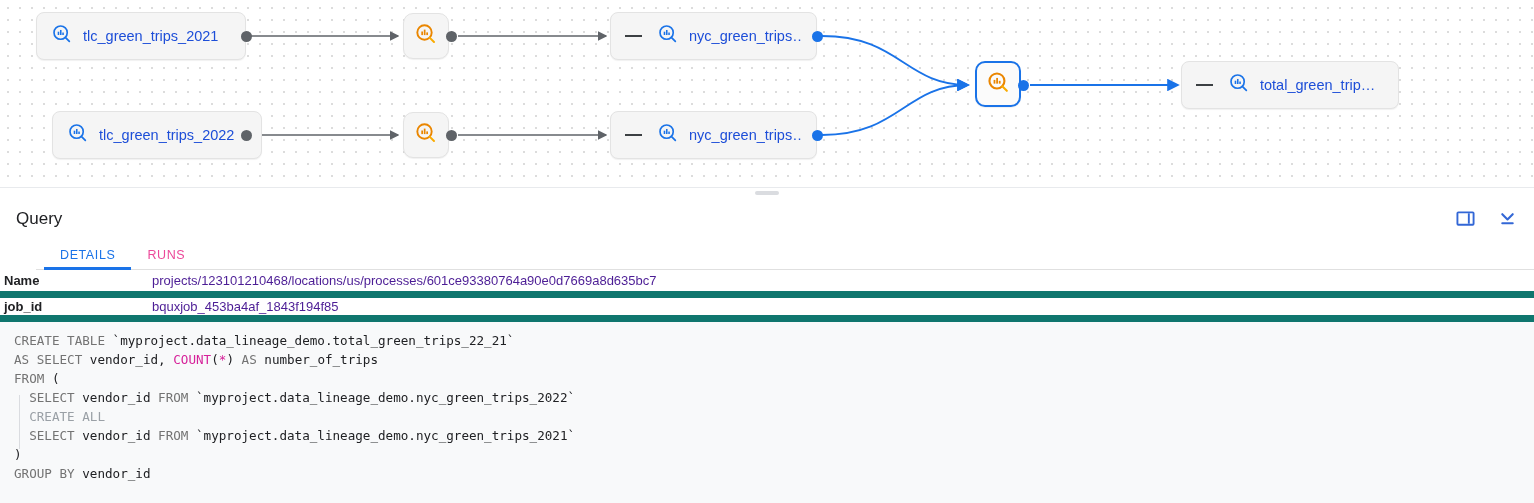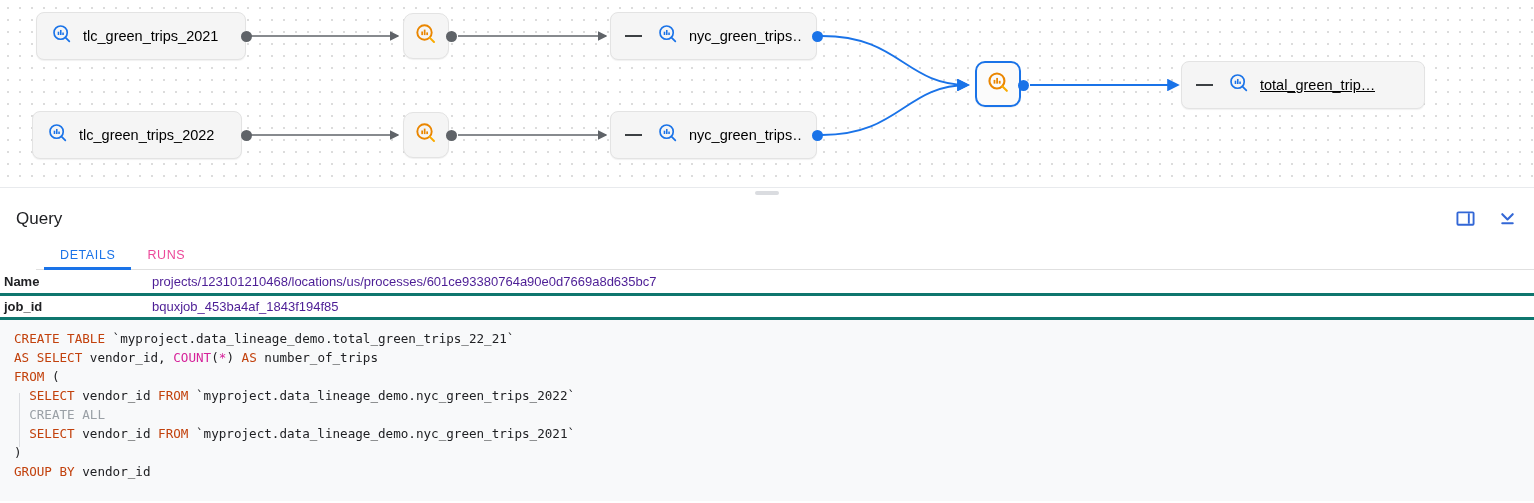--- a/index.html
+++ b/index.html
@@ -41,21 +41,21 @@
   .node .minus {
     display: inline-block;
     width: 17px;
     height: 2px;
     background: #3c4043;
     flex: 0 0 auto;
     margin-right: 5px;
   }
   .node .label {
     font-size: 14.5px;
-    color: #000000;
+    color: #1d4ed8;
     white-space: nowrap;
     overflow: hidden;
   }
   .node.process {
     width: 46px; height: 46px;
     justify-content: center;
     border-radius: 10px;
   }
   .node.process.selected {
     border: 2px solid #1a73e8;
@@ -131,21 +131,21 @@
   .tab.active::after {
     content: "";
     position: absolute;
     left: 0; right: 0; bottom: -1px;
     height: 3px;
     background: #1a73e8;
   }
 
   .kv-table { width: 100%; border-collapse: collapse; }
   .kv-table tr { height: 24px; }
-  .kv-table td { border-bottom: 3px solid #0f766e; padding: 0; vertical-align: middle; }
+  .kv-table td { border-bottom: 7px solid #0f766e; padding: 0; vertical-align: middle; }
   .kv-key {
     width: 150px;
     padding-left: 4px !important;
     font-size: 13px;
     font-weight: bold;
     color: #202124;
   }
   .kv-val {
     font-size: 13px;
     color: #4c1d95;
@@ -160,21 +160,21 @@
   }
   .code-block pre {
     margin: 0;
     padding: 0 14px;
     font-family: "Liberation Mono", "DejaVu Sans Mono", monospace;
     font-size: 12.6px;
     line-height: 18.1px;
     color: #202124;
     white-space: pre;
   }
-  .kw  { color: #c2410c; }
+  .kw  { color: #737373; }
   .fn  { color: #d6229a; }
   .op  { color: #d6229a; }
   .cm  { color: #9aa0a6; }
   .guide {
     position: relative;
   }
   .code-block .indent-guide {
     position: absolute;
     left: 19px;
     top: 73px;
@@ -220,21 +220,21 @@
         <rect x="7.3" y="9.5" width="1.7" height="3.6" fill="#1a73e8"></rect>
         <rect x="9.8" y="7.6" width="1.7" height="5.5" fill="#1a73e8"></rect>
         <rect x="12.3" y="10.4" width="1.7" height="2.7" fill="#1a73e8"></rect>
         <line x1="15.6" y1="15.6" x2="20" y2="20" stroke="#1a73e8" stroke-width="1.9" stroke-linecap="round"></line>
       </svg>
     </span>
     <span class="label">tlc_green_trips_2021</span>
   </div>
   <span class="port" style="left:241px; top:31px;"></span>
 
-  <div class="node table" style="left:32px; top:111px; width:210px;text-align:right;">
+  <div class="node table" style="left:52px; top:111px; width:210px;text-align:right;">
     <span class="icon-search">
       <svg width="22" height="22" viewBox="0 0 24 24">
         <circle cx="10.5" cy="10.5" r="7.2" fill="none" stroke="#1a73e8" stroke-width="1.8"></circle>
         <rect x="7.3" y="9.5" width="1.7" height="3.6" fill="#1a73e8"></rect>
         <rect x="9.8" y="7.6" width="1.7" height="5.5" fill="#1a73e8"></rect>
         <rect x="12.3" y="10.4" width="1.7" height="2.7" fill="#1a73e8"></rect>
         <line x1="15.6" y1="15.6" x2="20" y2="20" stroke="#1a73e8" stroke-width="1.9" stroke-linecap="round"></line>
       </svg>
     </span>
     <span class="label">tlc_green_trips_2022</span>
@@ -303,21 +303,21 @@
         <circle cx="10.5" cy="10.5" r="7.2" fill="none" stroke="#ea8600" stroke-width="2"></circle>
         <rect x="7.3" y="9.5" width="1.7" height="3.6" fill="#ea8600"></rect>
         <rect x="9.8" y="7.6" width="1.7" height="5.5" fill="#ea8600"></rect>
         <rect x="12.3" y="10.4" width="1.7" height="2.7" fill="#ea8600"></rect>
         <line x1="15.6" y1="15.6" x2="20" y2="20" stroke="#f9ab00" stroke-width="2" stroke-linecap="round"></line>
       </svg>
     </span>
   </div>
   <span class="port blue" style="left:1018px; top:80px;"></span>
 
-  <div class="node table" style="left:1181px; top:61px; width:244px;text-decoration:underline;">
+  <div class="node table" style="left:1181px; top:61px; width:218px;">
     <span class="minus"></span>
     <span class="icon-search">
       <svg width="22" height="22" viewBox="0 0 24 24">
         <circle cx="10.5" cy="10.5" r="7.2" fill="none" stroke="#1a73e8" stroke-width="1.8"></circle>
         <rect x="7.3" y="9.5" width="1.7" height="3.6" fill="#1a73e8"></rect>
         <rect x="9.8" y="7.6" width="1.7" height="5.5" fill="#1a73e8"></rect>
         <rect x="12.3" y="10.4" width="1.7" height="2.7" fill="#1a73e8"></rect>
         <line x1="15.6" y1="15.6" x2="20" y2="20" stroke="#1a73e8" stroke-width="1.9" stroke-linecap="round"></line>
       </svg>
     </span>

